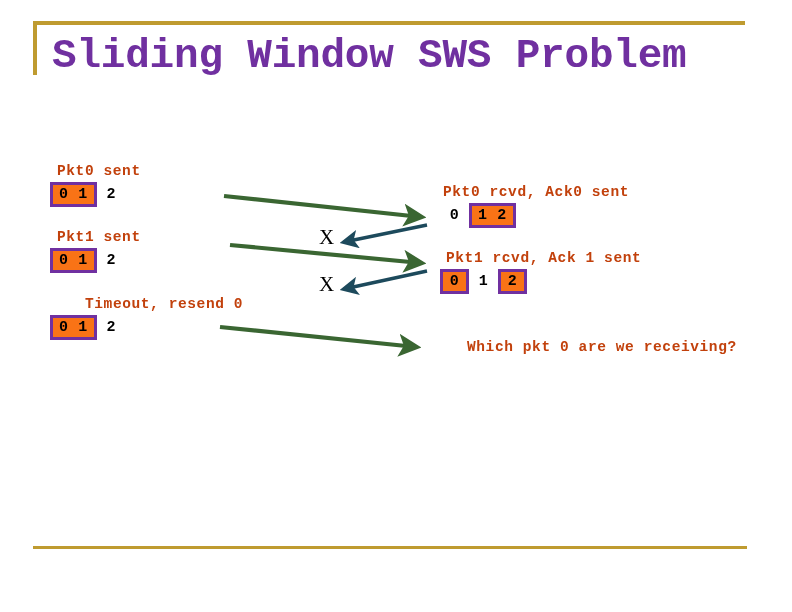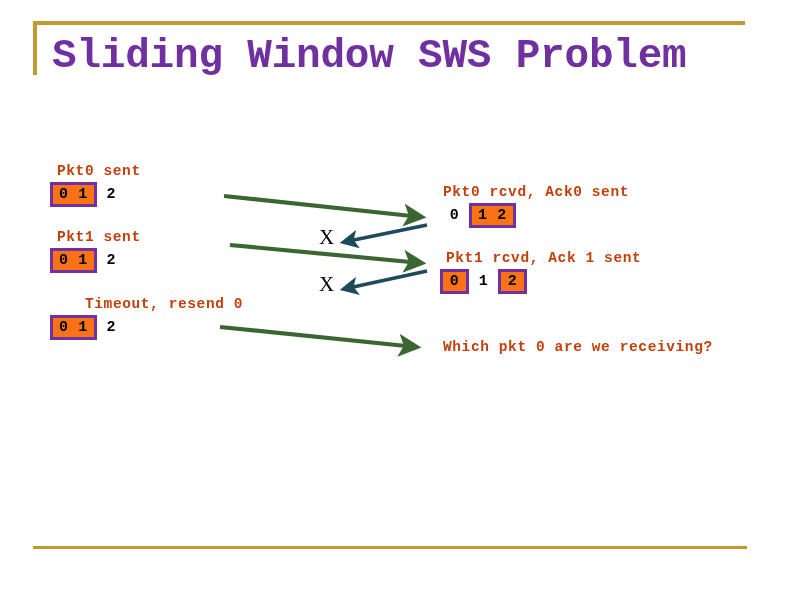--- a/index.html
+++ b/index.html
@@ -181,21 +181,21 @@
       <span class="cell">0</span>
     </span>
     <span class="cellgroup plain">
       <span class="cell">1</span>
     </span>
     <span class="cellgroup boxed">
       <span class="cell">2</span>
     </span>
   </div>
 
-  <div class="mono" style="left:443px; top:339px;">Which pkt 0 are we receiving?</div>
+  <div class="mono" style="left:467px; top:339px;">Which pkt 0 are we receiving?</div>
 
   <div class="xmark" style="left:319px; top:227px;">X</div>
   <div class="xmark" style="left:319px; top:274px;">X</div>
 
   <svg class="arrows" width="792" height="612" viewBox="0 0 792 612">
     <defs>
       <marker id="head-green" markerWidth="5.5" markerHeight="5.5" refX="4.2" refY="2.75" orient="auto" markerUnits="strokeWidth">
         <path d="M0,0 L5.5,2.75 L0,5.5 L1.3,2.75 Z" fill="#3a6632"></path>
       </marker>
       <marker id="head-blue" markerWidth="5.5" markerHeight="5.5" refX="4.2" refY="2.75" orient="auto" markerUnits="strokeWidth">

